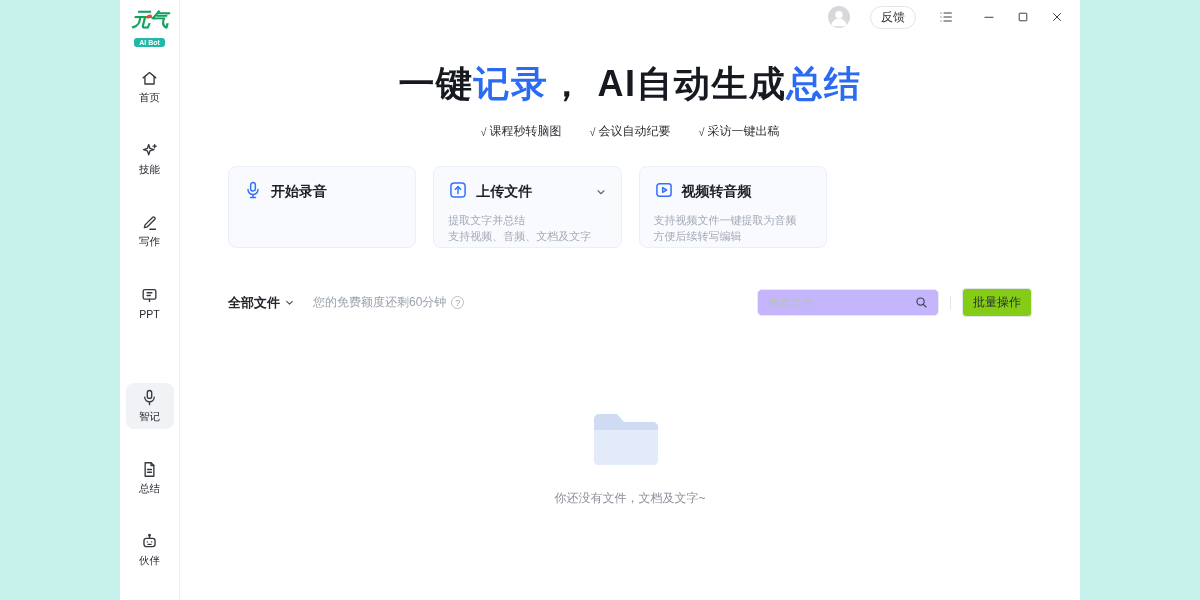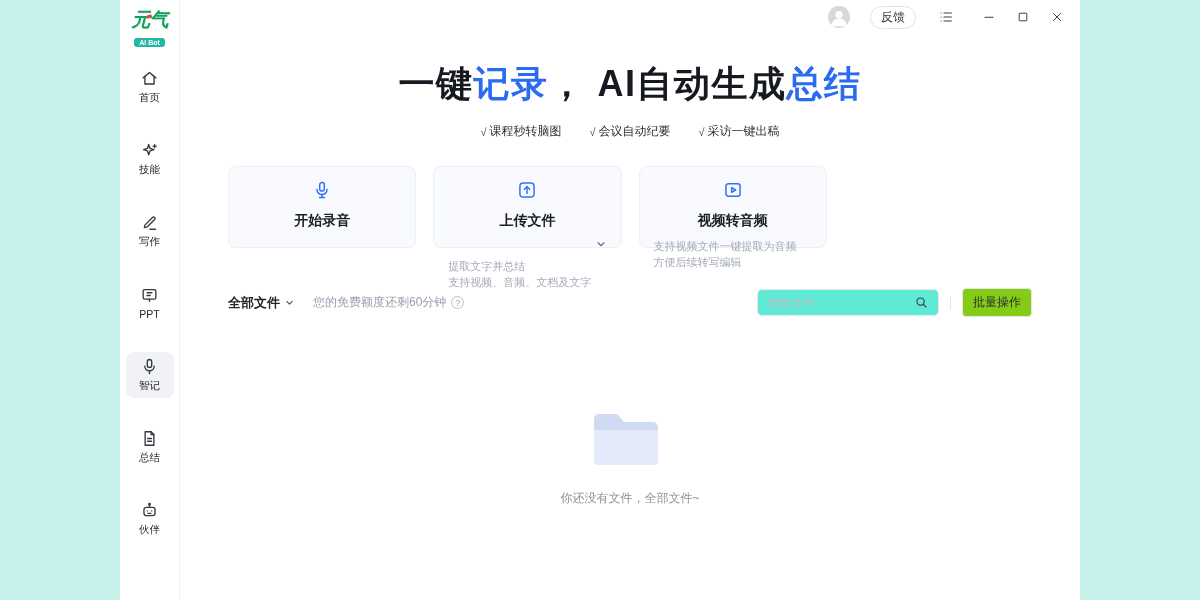--- a/index.html
+++ b/index.html
@@ -35,21 +35,21 @@
     background:#23b8a6; color:#fff;
     font-size:7px; font-weight:bold;
     padding:1px 5px; border-radius:3px;
   }
   .nav { display:flex; flex-direction:column; gap:26px; align-items:center; }
   .nav-item {
     width:48px; height:46px; border-radius:8px;
     display:flex; flex-direction:column; align-items:center; justify-content:center;
     gap:3px; cursor:pointer; color:#34383f;
   }
-  .nav-item.active { background:#f1f2f5; }
+  .nav-item.active { background:#f1f2f5;margin-top:31px; }
   .nav-icon { height:19px; display:flex; align-items:center; }
   .nav-label { font-size:10.5px; color:#23262c; }
 
   
   .main { flex:1; display:flex; flex-direction:column; min-width:0; }
 
   .titlebar {
     height:34px; display:flex; align-items:center; justify-content:flex-end;
     gap:20px; padding:0 14px; flex-shrink:0;
   }
@@ -76,40 +76,40 @@
 
   
   .cards {
     display:grid; grid-template-columns:repeat(4,1fr); gap:17px;
     margin:26px 48px 0;
   }
   .card {
     height:82px; background:#f8fafd; border:1px solid #ebeff7;
     border-radius:8px; padding:13px 14px; cursor:pointer;
   }
-  .card-head { display:flex; align-items:center; gap:8px;flex-direction:column; }
+  .card-head { display:flex; align-items:center; gap:8px; }
   .card-title { font-size:14px; font-weight:bold; color:#1c1f26; }
   .card-chevron { margin-left:auto; display:flex; align-items:center; }
   .card-desc { margin-top:8px; font-size:11px; line-height:16px; color:#a3aab8; }
 
   
   .filterbar {
     display:flex; align-items:center;
     margin:40px 48px 16px; flex-shrink:0;
   }
   .all-files { display:flex; align-items:center; gap:4px; font-size:13px; color:#23262c; cursor:pointer; font-weight:bold; }
   .quota { display:flex; align-items:center; gap:5px; margin-left:18px; font-size:12px; color:#9aa1ad; }
   .qmark {
     width:13px; height:13px; border:1px solid #b9bec9; border-radius:50%;
     display:inline-flex; align-items:center; justify-content:center;
     font-size:9px; color:#9aa1ad; cursor:pointer;
   }
   .search {
     margin-left:auto; width:182px; height:27px;
-    border:1px solid #e6e9f0; background:#5eead4; border-radius:5px;
+    border:1px solid #e6e9f0; background:#c4b5fd; border-radius:5px;
     display:flex; align-items:center; padding:0 9px;
   }
   .search input {
     border:none; outline:none; background:transparent;
     flex:1; font-size:12px; color:#33363d; min-width:0;
     font-family:"Liberation Sans", sans-serif;
   }
   .search input::placeholder { color:#b9bfca; }
   .search-btn { background:none; border:none; cursor:pointer; display:flex; padding:0; }
   .vdivider { width:1px; height:14px; background:#e3e6ec; margin:0 11px; }
@@ -352,17 +352,17 @@
       </div>
       <span class="vdivider"></span>
       <button class="batch-btn">批量操作</button>
     </div>
 
     <div class="empty">
       <svg width="88" height="66" viewBox="0 0 88 66">
         <path d="M8 13a5 5 0 0 1 5-5h18l7 8h29a5 5 0 0 1 5 5v33a5 5 0 0 1-5 5H13a5 5 0 0 1-5-5Z" fill="#cfdaf3"></path>
         <path d="M8 24h64v30a5 5 0 0 1-5 5H13a5 5 0 0 1-5-5Z" fill="#e3eafa"></path>
       </svg>
-      <div class="empty-msg">你还没有文件，全部文件~</div>
+      <div class="empty-msg">你还没有文件，文档及文字~</div>
     </div>
 
   </div>
 </div>
 
 </body></html>

